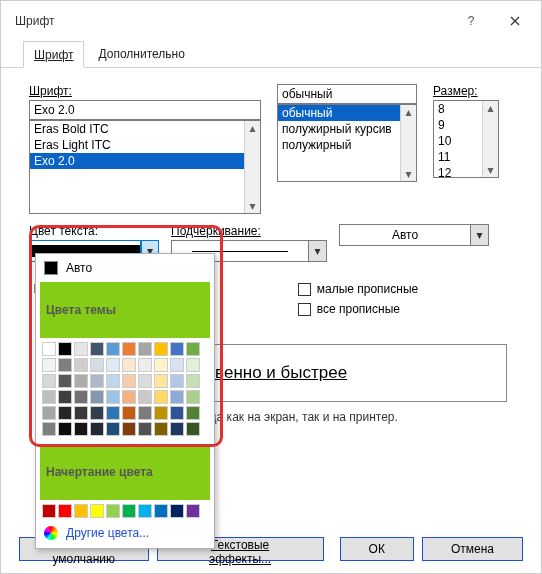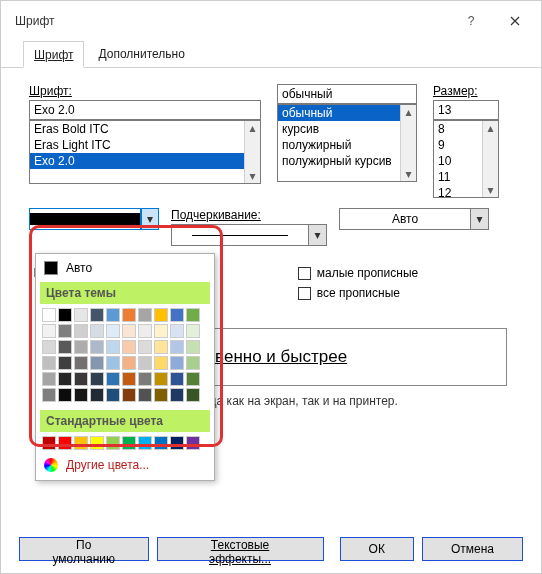--- a/index.html
+++ b/index.html
@@ -39,24 +39,24 @@
 .hint { text-align: center; margin-top: 8px; color: #333; }
 .footer { position: absolute; bottom: 12px; left: 0; right: 0; display: flex; padding: 0 18px; gap: 8px; }
 .footer .spacer { flex: 1; }
 .footer button { height: 24px; padding: 0 28px; background: #e1e1e1; border: 1px solid #1d4ed8; }
 .footer button .u { text-decoration: underline; }
 
 
 .picker { position: absolute; left: 34px; top: 252px; width: 180px; background: #fff; border: 1px solid #b0b0b0; box-shadow: 2px 2px 6px rgba(0,0,0,0.25); padding: 4px; z-index: 10; }
 .picker .auto { display: flex; align-items: center; gap: 8px; padding: 3px 4px; }
 .picker .auto .sw { width: 14px; height: 14px; background: #000; border: 1px solid #888; }
-.picker .hdr { background: #bef264; padding: 4px 6px; margin-top: 4px; font-weight: bold; color: #555; }
+.picker .hdr { background: #84cc16; padding: 21px 6px; margin-top: 4px; font-weight: bold; color: #555; }
 .picker .grid { display: grid; grid-template-columns: repeat(10, 14px); gap: 2px; padding: 4px 2px; }
 .picker .grid .c { width: 14px; height: 14px; border: 1px solid #ccc; }
-.picker .more { display: flex; align-items: center; gap: 8px; padding: 4px; color: #b91c1c; }
+.picker .more { display: flex; align-items: center; gap: 8px; padding: 4px; color: #1d4ed8; }
 .picker .wheel { width: 14px; height: 14px; border-radius: 50%; background: conic-gradient(red,orange,yellow,lime,cyan,blue,magenta,red); }
 .highlight-box { position: absolute; left: 28px; top: 224px; width: 194px; height: 222px; border: 3px solid #e03030; border-radius: 10px; pointer-events: none; z-index: 20; }
 .cut { color: #888; }
 </style>
 </head>
 <body>
 
 <div class="window">
 
   <div class="titlebar">
@@ -73,64 +73,63 @@
     <div class="tab active"><span class="u">Шрифт</span></div>
     <div class="tab"><span>Дополнительно</span></div>
   </div>
 
   <div class="body">
 
     <div class="row1">
       <div class="col" style="width:232px">
         <div class="lbl"><span class="u">Шрифт:</span></div>
         <input type="text" value="Exo 2.0" style="">
-        <div class="listbox" style="height:64px">
+        <div class="listbox" style="height:94px">
           <div class="item">Eras Bold ITC</div>
           <div class="item">Eras Light ITC</div>
           <div class="item sel">Exo 2.0</div>
           <div class="scroll">
               <span>▴</span>
               <span>▾</span>
             </div>
         </div>
       </div>
 
       <div class="col" style="width:140px">
         <input type="text" value="обычный" style="">
         <div class="listbox" style="height:78px">
           <div class="item sel">обычный</div>
-          <div class="item">курсив</div>
+          <div class="item">полужирный курсив</div>
           <div class="item">полужирный</div>
-          <div class="item">полужирный курсив</div>
           <div class="scroll">
               <span>▴</span>
               <span>▾</span>
             </div>
         </div>
       </div>
 
       <div class="col" style="width:66px">
         <div class="lbl"><span class="u">Размер:</span></div>
-        <input type="text" value="13" style="">
         <div class="listbox" style="height:78px">
           <div class="item">8</div>
           <div class="item">9</div>
           <div class="item">10</div>
           <div class="item">11</div>
           <div class="item">12</div>
           <div class="scroll">
               <span>▴</span>
               <span>▾</span>
             </div>
         </div>
       </div>
     </div>
 
     <div class="row2">
       <div class="col" style="width:130px">
+        <div class="lbl">Цвет текста:</div>
         <div class="combo open">
           <div class="val">
               <div class="swatch-black"></div>
             </div>
           <div class="btn">
               <span>▾</span>
             </div>
         </div>
       </div>
       <div class="col" style="width:156px">
@@ -237,21 +236,21 @@
         <div class="c" style="background: rgb(12, 12, 12);"></div>
         <div class="c" style="background: rgb(23, 22, 22);"></div>
         <div class="c" style="background: rgb(34, 42, 53);"></div>
         <div class="c" style="background: rgb(30, 78, 121);"></div>
         <div class="c" style="background: rgb(131, 60, 11);"></div>
         <div class="c" style="background: rgb(82, 82, 82);"></div>
         <div class="c" style="background: rgb(127, 96, 0);"></div>
         <div class="c" style="background: rgb(31, 56, 100);"></div>
         <div class="c" style="background: rgb(55, 86, 35);"></div>
       </div>
-    <div class="hdr">Стандартные цвета</div>
+    <div class="hdr">Начертание цвета</div>
     <div class="grid" id="std-grid">
         <div class="c" style="background: rgb(192, 0, 0);"></div>
         <div class="c" style="background: rgb(255, 0, 0);"></div>
         <div class="c" style="background: rgb(255, 192, 0);"></div>
         <div class="c" style="background: rgb(255, 255, 0);"></div>
         <div class="c" style="background: rgb(146, 208, 80);"></div>
         <div class="c" style="background: rgb(0, 176, 80);"></div>
         <div class="c" style="background: rgb(0, 176, 240);"></div>
         <div class="c" style="background: rgb(0, 112, 192);"></div>
         <div class="c" style="background: rgb(0, 32, 96);"></div>

